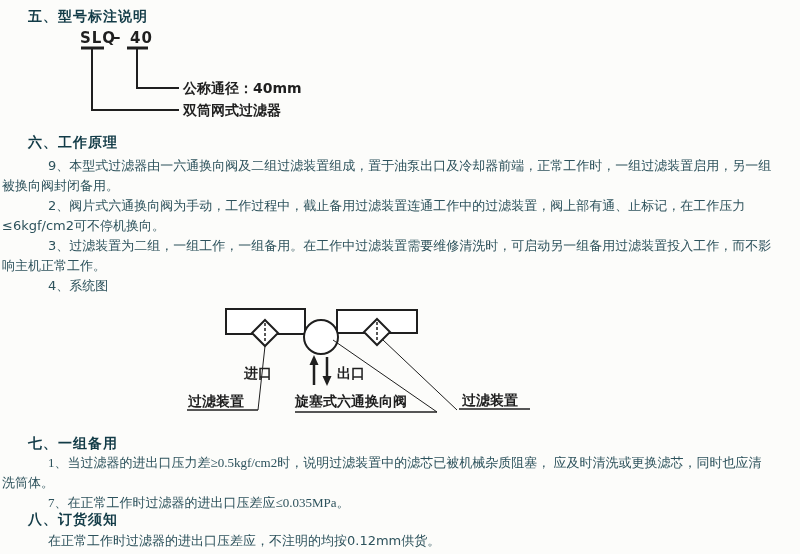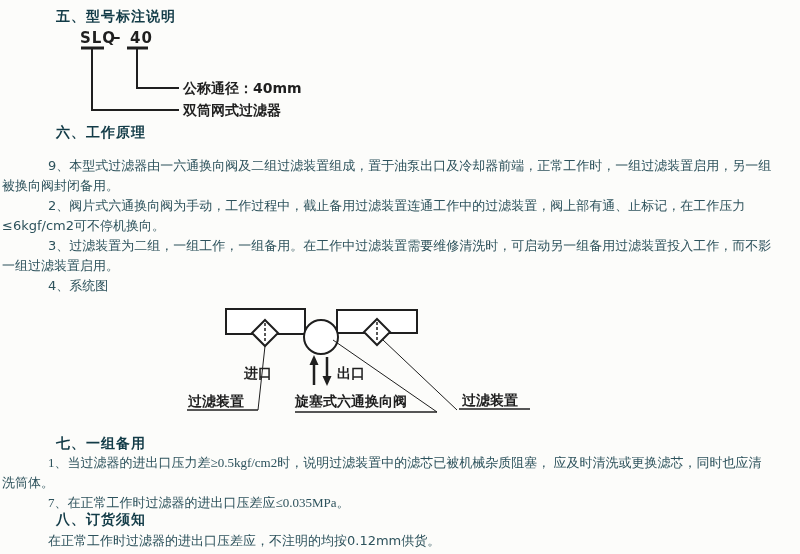--- a/index.html
+++ b/index.html
@@ -6,21 +6,21 @@
     --bg:#fcfcfa; --hc:#123b47; --bc:#2d525c; --dc:#1f1f1f;
   }
   html,body{margin:0;padding:0;}
   .doc{
     position:relative; width:800px; height:554px; overflow:hidden;
     background:var(--bg);
     font-family:"DejaVu Sans","Liberation Sans",sans-serif;
   }
   .h{
     position:absolute; left:28px; font-size:14px; font-weight:bold;
-    color:var(--hc); white-space:nowrap; letter-spacing:1px;margin-left:28px;
+    color:var(--hc); white-space:nowrap; letter-spacing:1px;
   }
   .para{
     position:absolute; left:2px; font-size:13px; line-height:20px;
     color:var(--bc); white-space:nowrap;
   }
   .ln{height:20px;}
   .ln.ind{padding-left:46px;}
   svg{position:absolute; overflow:visible;}
   svg text{fill:var(--dc); font-family:"DejaVu Sans","Liberation Sans",sans-serif;}
   .dline{stroke:var(--dc); fill:none;}
@@ -41,29 +41,29 @@
     <text class="code" x="53" y="16">–</text>
     <text class="code" x="70" y="17">40</text>
     <line class="dline" x1="21" y1="22" x2="44" y2="22" stroke-width="3"></line>
     <line class="dline" x1="67" y1="22" x2="88" y2="22" stroke-width="3"></line>
     <polyline class="dline" points="77,23 77,62 119,62" stroke-width="2"></polyline>
     <polyline class="dline" points="32,23 32,84 119,84" stroke-width="2"></polyline>
     <text class="lbl" x="123" y="67">公称通径：40mm</text>
     <text class="lbl" x="123" y="89">双筒网式过滤器</text>
   </svg>
 
-  <div class="h" style="top:124px;">六、工作原理</div>
+  <div class="h" style="top:134px;">六、工作原理</div>
 
   <div class="para" style="top:156px;">
     <div class="ln ind">9、本型式过滤器由一六通换向阀及二组过滤装置组成，置于油泵出口及冷却器前端，正常工作时，一组过滤装置启用，另一组</div>
     <div class="ln">被换向阀封闭备用。</div>
     <div class="ln ind">2、阀片式六通换向阀为手动，工作过程中，截止备用过滤装置连通工作中的过滤装置，阀上部有通、止标记，在工作压力</div>
     <div class="ln">≤6kgf/cm2可不停机换向。</div>
     <div class="ln ind">3、过滤装置为二组，一组工作，一组备用。在工作中过滤装置需要维修清洗时，可启动另一组备用过滤装置投入工作，而不影</div>
-    <div class="ln">一组过滤装置启用。</div>
+    <div class="ln">响主机正常工作。</div>
     <div class="ln ind">4、系统图</div>
   </div>
 
   <svg style="left:180px; top:298px;" width="360" height="122" viewBox="0 0 360 122">
 
     <rect class="shape" x="46" y="11" width="79" height="25" stroke-width="2"></rect>
     <rect class="shape" x="157" y="12" width="80" height="23" stroke-width="2"></rect>
 
     <circle class="shape" cx="141" cy="39" r="17" stroke-width="2"></circle>
 

